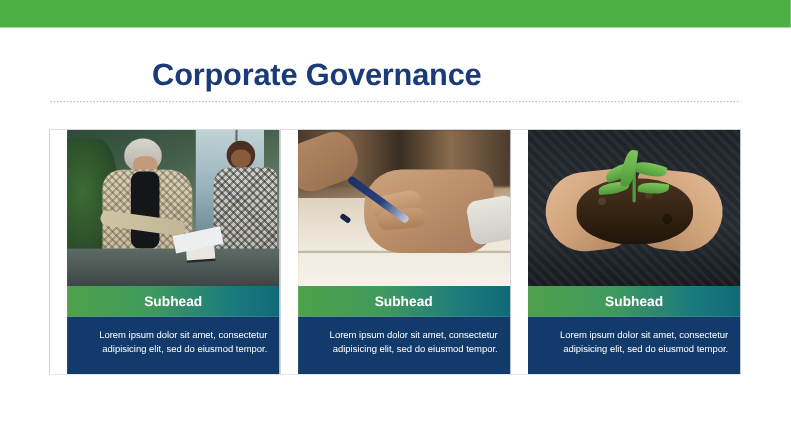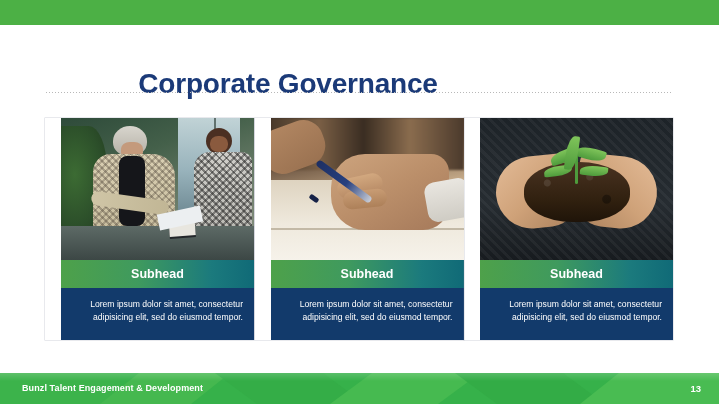--- a/index.html
+++ b/index.html
@@ -31,21 +31,21 @@
          clip-path:polygon(0% 0%, 70% 0%, 100% 55%, 62% 100%, 0% 100%);}
   .tb-l8{left:620px;top:0;  width:60px;height:25px;background:#159046;
          clip-path:polygon(0% 0%, 62% 0%, 100% 52%, 55% 100%, 0% 100%);}
   .tb-l9{left:640px;top:0;  width:79px;height:25px;background:#63bd4d;
          clip-path:polygon(30% 0%, 100% 0%, 100% 100%, 0% 100%);}
   .tb-shadow{left:0;top:22px;width:719px;height:3px;background:rgba(0,0,0,0.10);}
 
   
   .title{position:absolute;left:0;top:50px;width:576px;text-align:center;
          color:#1b3a78;font-size:28px;font-weight:bold;letter-spacing:-0.2px;
-         line-height:36px;margin-top:16px;}
+         line-height:36px;}
 
   
   .rule{position:absolute;left:45px;top:92px;width:628px;height:1px;
         background-image:radial-gradient(circle, #b8b8b8 45%, rgba(0,0,0,0) 46%);
         background-size:3px 2px;background-repeat:repeat-x;}
 
   
   .cards{position:absolute;left:45px;top:118px;width:628px;height:222px;
          display:flex;justify-content:space-between;}
   .card{width:193px;height:222px;display:flex;flex-direction:column;overflow:hidden;
@@ -237,25 +237,14 @@
         <div class="lf lf4"></div>
         <div class="lf lf5"></div>
         <div class="lf lf1"></div>
       </div>
       <div class="subhead">Subhead</div>
       <div class="body">Lorem ipsum dolor sit amet, consectetur adipisicing elit, sed do eiusmod tempor.</div>
     </div>
 
   </div>
 
-  <div class="footer">
-    <div class="f1b"></div>
-    <div class="f2b"></div>
-    <div class="f3b"></div>
-    <div class="f4b"></div>
-    <div class="f5b"></div>
-    <div class="f6b"></div>
-    <div class="f-topshine"></div>
-    <div class="f-text">Bunzl Talent Engagement &amp; Development</div>
-    <div class="f-num">13</div>
-  </div>
 
 </div>
 
 </body></html>

